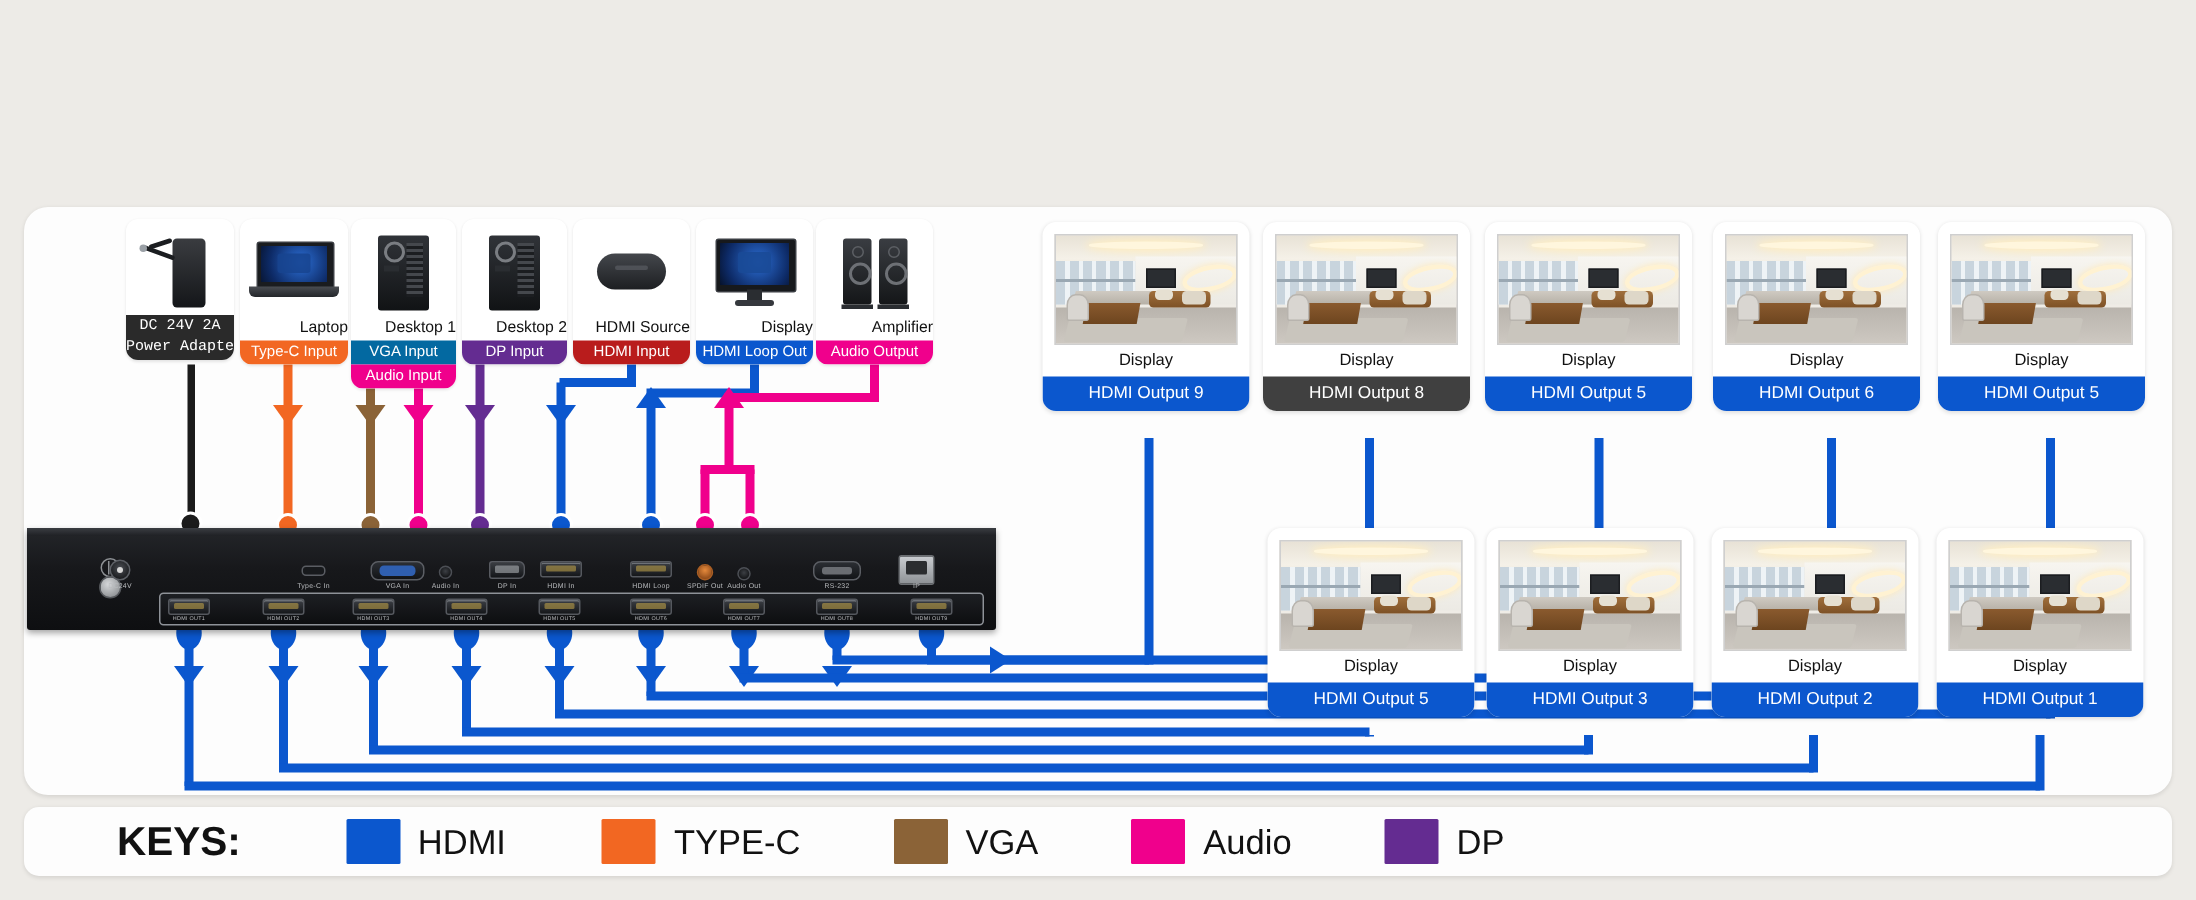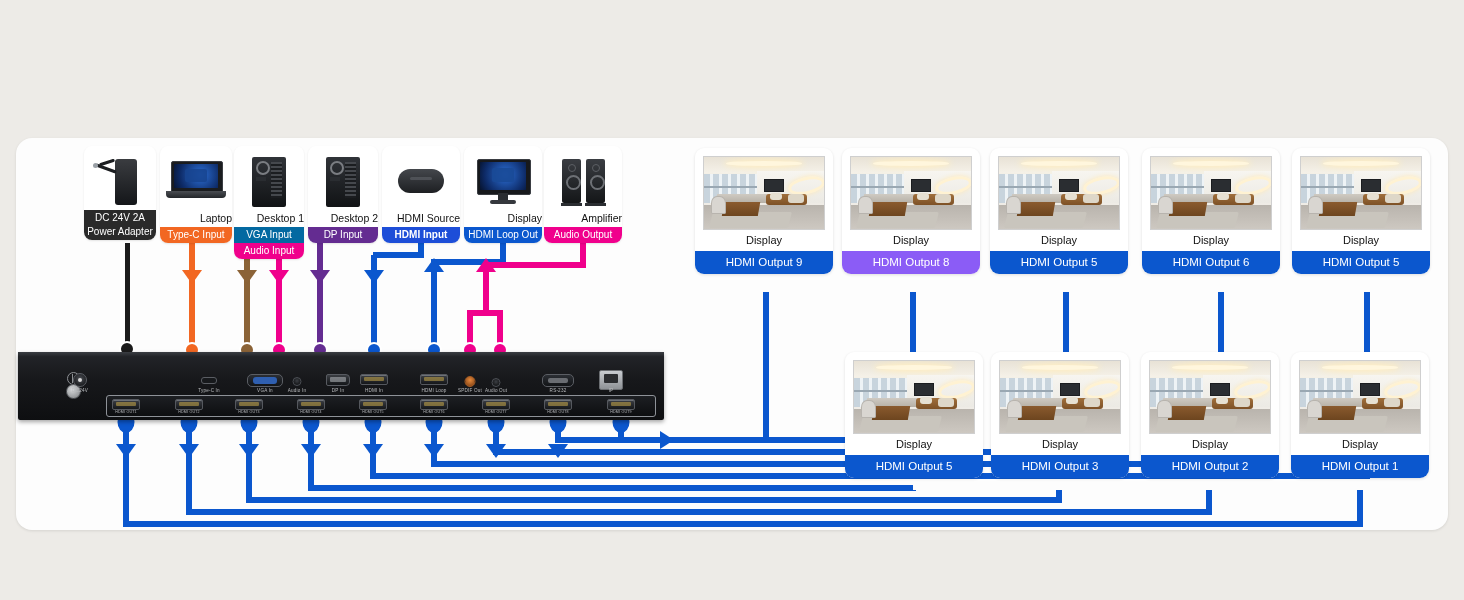--- a/index.html
+++ b/index.html
@@ -281,21 +281,21 @@
   <div id="sources">
       <div class="srccard" style="left: 84px; width: 72px;">
         <div class="thumb">
           <div style="position: relative; width: 62px; height: 56px;">
             <div style="position: absolute; left: 26px; top: 6px; width: 22px; height: 46px; background: linear-gradient(rgb(58, 60, 64), rgb(20, 22, 25)); border-radius: 3px;"></div>
             <div style="position: absolute; left: 10px; top: 8px; width: 16px; height: 3px; background: rgb(27, 29, 32); border-radius: 2px; transform: rotate(-18deg);"></div>
             <div style="position: absolute; left: 6px; top: 14px; width: 22px; height: 3px; background: rgb(27, 29, 32); border-radius: 2px; transform: rotate(20deg);"></div>
             <div style="position: absolute; left: 4px; top: 10px; width: 5px; height: 5px; background: rgb(154, 160, 166); border-radius: 50%;"></div>
           </div>
         </div>
-        <div class="badge" style="background: rgb(42, 42, 42);">
+        <div class="badge" style="background: rgb(42, 42, 42); font-family: Liberation Mono, monospace;">
           <div>DC 24V 2A</div>
           <div>Power Adapter</div>
         </div>
       </div>
       <div class="srccard" style="left: 160px; width: 72px;">
         <div class="thumb">
           <div style="position: relative; width: 62px; height: 56px;">
             <div style="position: absolute; left: 6px; top: 8px; width: 50px; height: 30px; background: rgb(26, 28, 31); border-radius: 2px; border: 1px solid rgb(58, 61, 66);"></div>
             <div style="position: absolute; left: 9px; top: 11px; width: 44px; height: 24px; background: radial-gradient(circle at 60% 45%, rgb(44, 111, 214), rgb(13, 42, 102) 70%, rgb(8, 22, 52));"></div>
             <div style="position: absolute; left: 20px; top: 16px; width: 22px; height: 13px; background: rgb(24, 68, 143); border-radius: 2px; opacity: 0.85;"></div>
@@ -331,21 +331,21 @@
         <div class="badge" style="background: rgb(100, 44, 145);">DP Input</div>
       </div>
       <div class="srccard" style="left: 382px; width: 78px;">
         <div class="thumb">
           <div style="position: relative; width: 62px; height: 56px;">
             <div style="position: absolute; left: 8px; top: 16px; width: 46px; height: 24px; background: linear-gradient(rgb(68, 71, 76), rgb(29, 31, 34)); border-radius: 12px;"></div>
             <div style="position: absolute; left: 20px; top: 24px; width: 22px; height: 3px; background: rgb(90, 93, 98); border-radius: 2px; opacity: 0.7;"></div>
           </div>
         </div>
         <div class="cap">HDMI Source</div>
-        <div class="badge" style="background: #1d4ed8; font-weight: bold;">HDMI Input</div>
+        <div class="badge" style="background: #b91c1c;">HDMI Input</div>
       </div>
       <div class="srccard" style="left: 464px; width: 78px;">
         <div class="thumb">
           <div style="position: relative; width: 62px; height: 56px;">
             <div style="position: absolute; left: 5px; top: 6px; width: 52px; height: 34px; background: rgb(23, 25, 28); border-radius: 2px; border: 1px solid rgb(58, 61, 66);"></div>
             <div style="position: absolute; left: 8px; top: 9px; width: 46px; height: 28px; background: radial-gradient(circle at 55% 45%, rgb(44, 111, 214), rgb(13, 42, 102) 70%, rgb(6, 18, 43));"></div>
             <div style="position: absolute; left: 20px; top: 15px; width: 22px; height: 14px; background: rgb(26, 74, 151); border-radius: 2px; opacity: 0.9;"></div>
             <div style="position: absolute; left: 26px; top: 40px; width: 10px; height: 7px; background: rgb(42, 45, 49);"></div>
             <div style="position: absolute; left: 18px; top: 47px; width: 26px; height: 4px; background: rgb(53, 56, 61); border-radius: 2px;"></div>
           </div>
@@ -460,21 +460,21 @@
             <div class="rug"></div>
             <div class="table"></div>
             <div class="tableleg"></div>
             <div class="sofa"></div>
             <div class="cush"></div>
             <div class="cush2"></div>
             <div class="chair"></div>
           </div>
         </div>
         <div class="dcap">Display</div>
-        <div class="dbadge" style="background: #8b5cf6;">HDMI Output 8</div>
+        <div class="dbadge" style="background: #404040;">HDMI Output 8</div>
       </div>
       <div class="dispcard" style="left: 990px; top: 148px;">
         <div class="dthumb">
           <div class="room">
             <div class="ceil"></div>
             <div class="ceilglow"></div>
             <div class="win"></div>
             <div class="winmull"></div>
             <div class="wall"></div>
             <div class="tv"></div>
@@ -625,14 +625,39 @@
             <div class="cush"></div>
             <div class="cush2"></div>
             <div class="chair"></div>
           </div>
         </div>
         <div class="dcap">Display</div>
         <div class="dbadge" style="background: rgb(11, 87, 206);">HDMI Output 1</div>
       </div>
     </div>
 
+  <div id="keysbar">
+    <div id="keys-label">KEYS:</div>
+    <div id="keyitems" style="display:flex;align-items:center;">
+        <div class="key" style="margin-left: 70px;">
+          <div class="sw" style="background: rgb(11, 87, 206);"></div>
+          <div class="kl">HDMI</div>
+        </div>
+        <div class="key" style="margin-left: 64px;">
+          <div class="sw" style="background: rgb(242, 103, 34);"></div>
+          <div class="kl">TYPE-C</div>
+        </div>
+        <div class="key" style="margin-left: 62px;">
+          <div class="sw" style="background: rgb(139, 99, 55);"></div>
+          <div class="kl">VGA</div>
+        </div>
+        <div class="key" style="margin-left: 62px;">
+          <div class="sw" style="background: rgb(240, 0, 140);"></div>
+          <div class="kl">Audio</div>
+        </div>
+        <div class="key" style="margin-left: 62px;">
+          <div class="sw" style="background: rgb(100, 44, 145);"></div>
+          <div class="kl">DP</div>
+        </div>
+      </div>
+  </div>
 
 </div>
 
 </body></html>

